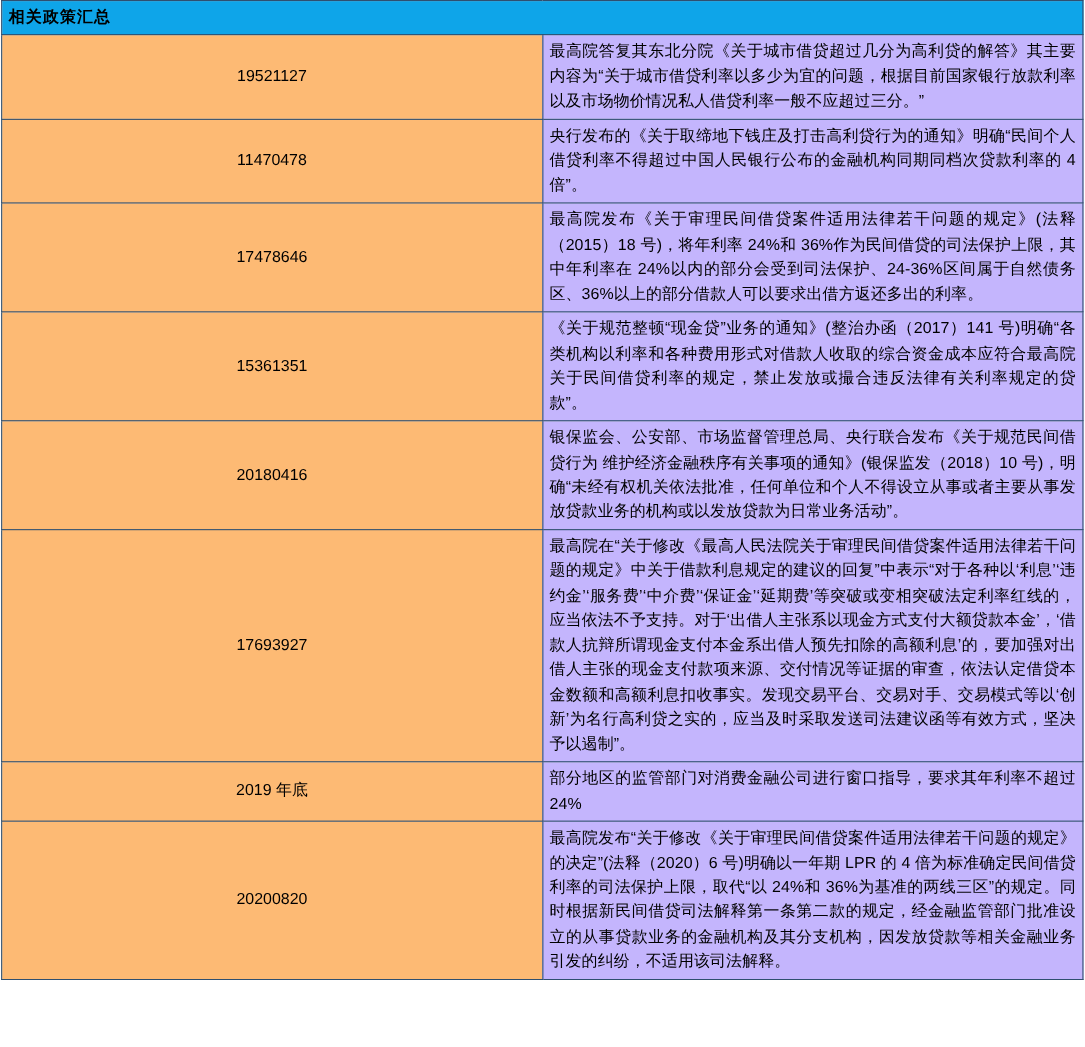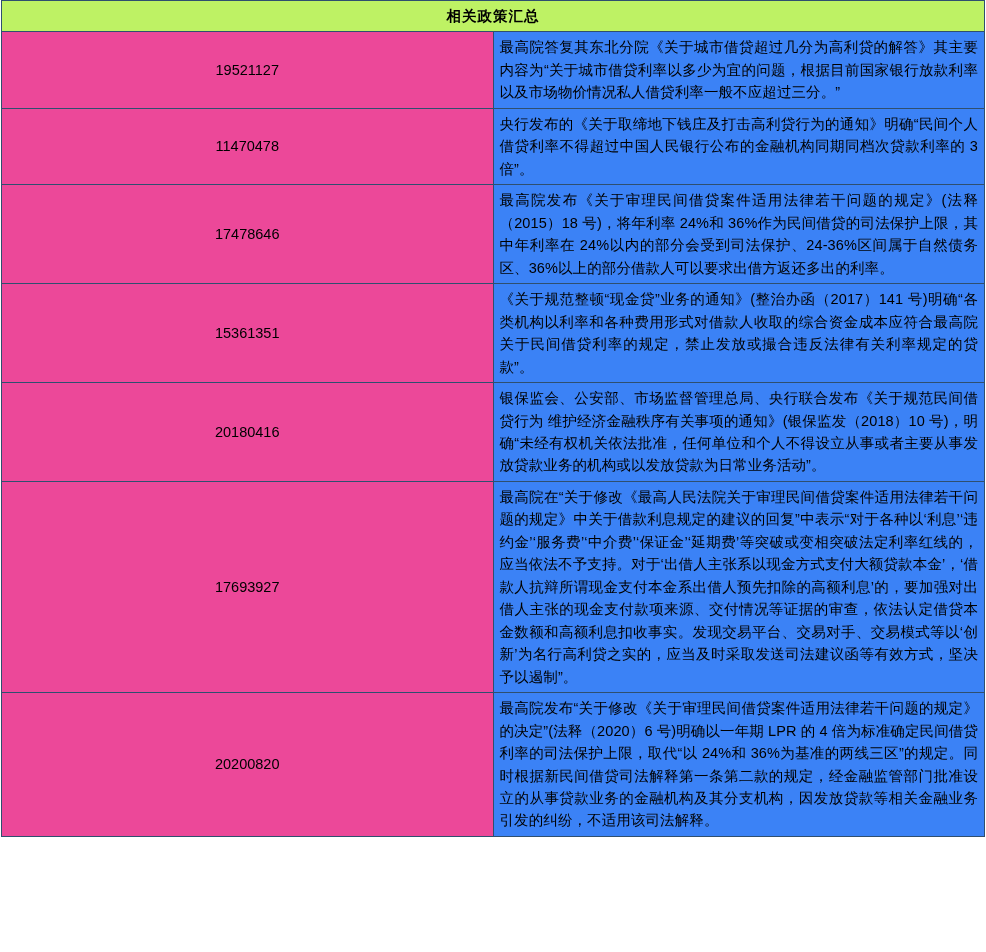--- a/index.html
+++ b/index.html
@@ -19,73 +19,77 @@
     table-layout: fixed;
   }
   #policy-table td, #policy-table th {
     border: 1px solid #2f4f6f;
     padding: 4px 6px;
     vertical-align: middle;
     font-size: 14.5px;
     line-height: 1.55;
   }
   .title-cell {
-    background: #bef264;
-    text-align: center;
+    background: #0ea5e9;
+    text-align: left;
     font-weight: bold;
     font-size: 15px;
     letter-spacing: 1px;
     padding: 5px 0;
   }
   .date-cell {
     width: 86px;
     text-align: center;
-    background: #ec4899;
+    background: #fdba74;
     font-size: 14px;
     white-space: normal;
     word-break: break-all;
     line-height: 1.5;
   }
   .content-cell {
-    background: #3b82f6;
+    background: #c4b5fd;
     text-align: justify;
     text-justify: inter-ideograph;
     letter-spacing: 0.1px;
   }
 </style>
 </head>
 <body>
 
 <table id="policy-table">
   <tbody>
     <tr>
       <td class="title-cell" colspan="2">相关政策汇总</td>
     </tr>
   <tr>
         <td class="date-cell">19521127</td>
         <td class="content-cell">最高院答复其东北分院《关于城市借贷超过几分为高利贷的解答》其主要内容为“关于城市借贷利率以多少为宜的问题，根据目前国家银行放款利率以及市场物价情况私人借贷利率一般不应超过三分。”</td>
       </tr>
       <tr>
         <td class="date-cell">11470478</td>
-        <td class="content-cell">央行发布的《关于取缔地下钱庄及打击高利贷行为的通知》明确“民间个人借贷利率不得超过中国人民银行公布的金融机构同期同档次贷款利率的 3 倍”。</td>
+        <td class="content-cell">央行发布的《关于取缔地下钱庄及打击高利贷行为的通知》明确“民间个人借贷利率不得超过中国人民银行公布的金融机构同期同档次贷款利率的 4 倍”。</td>
       </tr>
       <tr>
         <td class="date-cell">17478646</td>
         <td class="content-cell">最高院发布《关于审理民间借贷案件适用法律若干问题的规定》(法释（2015）18 号)，将年利率 24%和 36%作为民间借贷的司法保护上限，其中年利率在 24%以内的部分会受到司法保护、24-36%区间属于自然债务区、36%以上的部分借款人可以要求出借方返还多出的利率。</td>
       </tr>
       <tr>
         <td class="date-cell">15361351</td>
         <td class="content-cell">《关于规范整顿“现金贷”业务的通知》(整治办函（2017）141 号)明确“各类机构以利率和各种费用形式对借款人收取的综合资金成本应符合最高院关于民间借贷利率的规定，禁止发放或撮合违反法律有关利率规定的贷款”。</td>
       </tr>
       <tr>
         <td class="date-cell">20180416</td>
         <td class="content-cell">银保监会、公安部、市场监督管理总局、央行联合发布《关于规范民间借贷行为 维护经济金融秩序有关事项的通知》(银保监发（2018）10 号)，明确“未经有权机关依法批准，任何单位和个人不得设立从事或者主要从事发放贷款业务的机构或以发放贷款为日常业务活动”。</td>
       </tr>
       <tr>
         <td class="date-cell">17693927</td>
         <td class="content-cell">最高院在“关于修改《最高人民法院关于审理民间借贷案件适用法律若干问题的规定》中关于借款利息规定的建议的回复”中表示“对于各种以‘利息’‘违约金’‘服务费’‘中介费’‘保证金’‘延期费’等突破或变相突破法定利率红线的，应当依法不予支持。对于‘出借人主张系以现金方式支付大额贷款本金’，‘借款人抗辩所谓现金支付本金系出借人预先扣除的高额利息’的，要加强对出借人主张的现金支付款项来源、交付情况等证据的审查，依法认定借贷本金数额和高额利息扣收事实。发现交易平台、交易对手、交易模式等以‘创新’为名行高利贷之实的，应当及时采取发送司法建议函等有效方式，坚决予以遏制”。</td>
       </tr>
       <tr>
+        <td class="date-cell">2019 年底</td>
+        <td class="content-cell">部分地区的监管部门对消费金融公司进行窗口指导，要求其年利率不超过 24%</td>
+      </tr>
+      <tr>
         <td class="date-cell">20200820</td>
         <td class="content-cell">最高院发布“关于修改《关于审理民间借贷案件适用法律若干问题的规定》的决定”(法释（2020）6 号)明确以一年期 LPR 的 4 倍为标准确定民间借贷利率的司法保护上限，取代“以 24%和 36%为基准的两线三区”的规定。同时根据新民间借贷司法解释第一条第二款的规定，经金融监管部门批准设立的从事贷款业务的金融机构及其分支机构，因发放贷款等相关金融业务引发的纠纷，不适用该司法解释。</td>
       </tr>
     </tbody>
 </table>
 
 </body></html>

